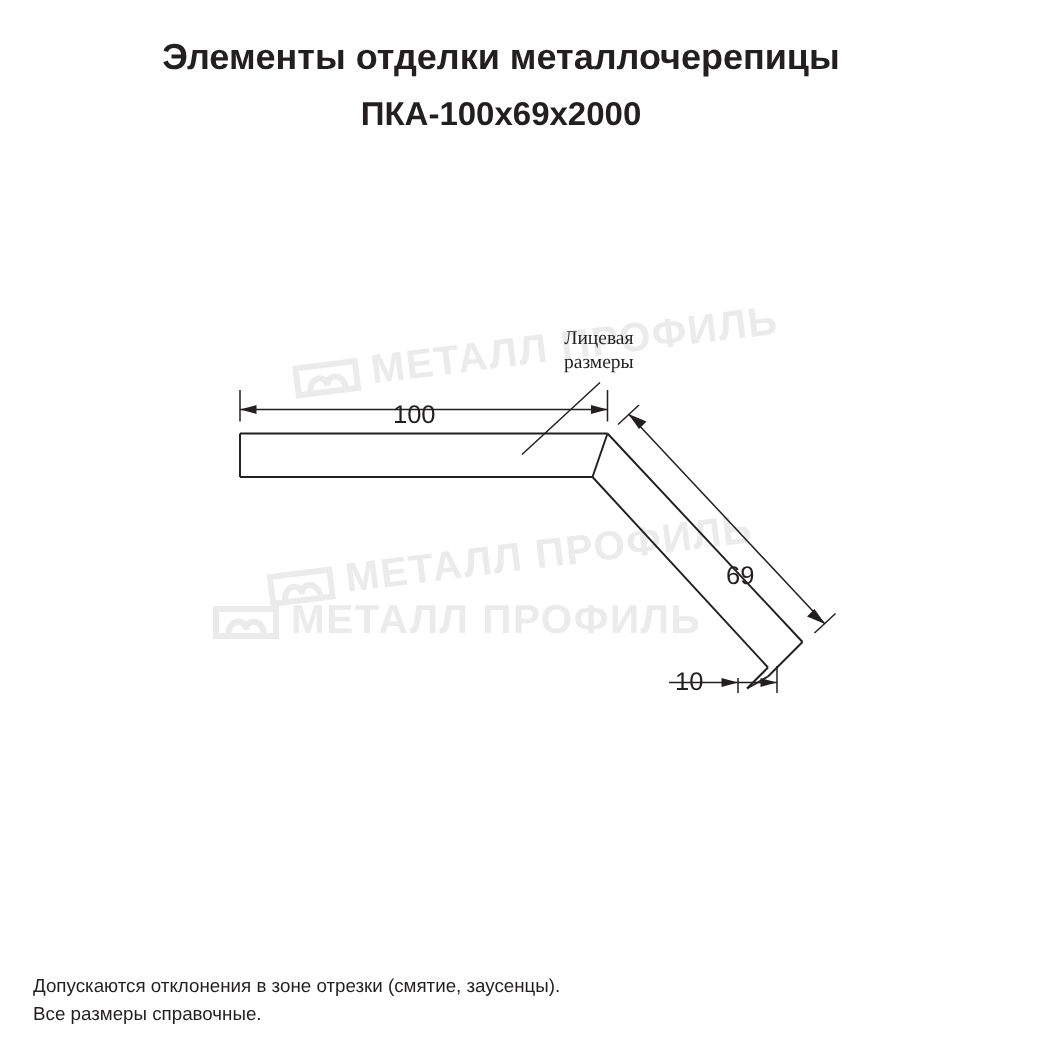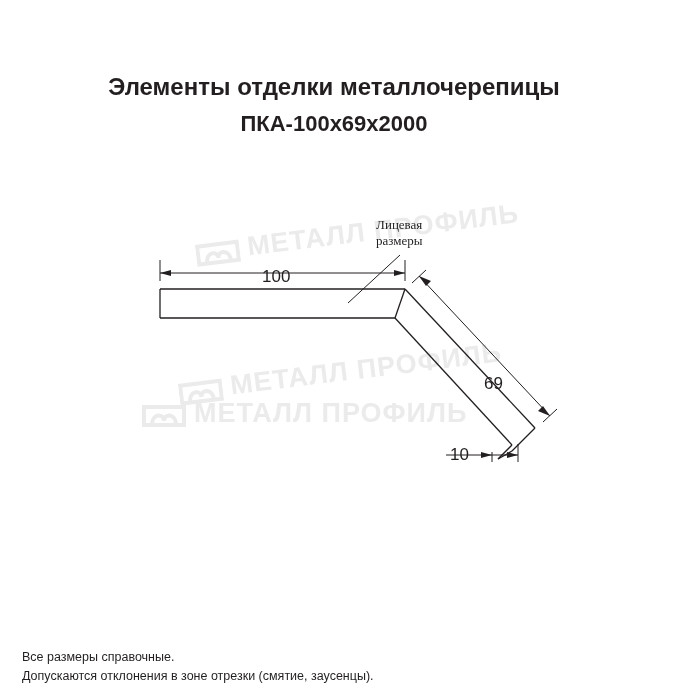--- a/index.html
+++ b/index.html
@@ -19,21 +19,20 @@
     position: relative;
     width: 700px;
     height: 700px;
   }
   .title-block {
     position: absolute;
     top: 24px;
     left: 0;
     width: 668px;
     text-align: center;
-    margin-top: 48px;
   }
   .main-title {
     font-size: 24px;
     font-weight: bold;
     letter-spacing: 0px;
     margin: 0;
     line-height: 30px;
   }
   .sub-title {
     font-size: 19px;
@@ -188,17 +187,17 @@
     <div class="label" style="left:484px; top:176px;margin-top:38px;">69</div>
     <div class="label" style="left:450px; top:285px;text-align:center;">10</div>
 
     <div class="label label-small" style="left:376px; top:57px;font-family:Liberation Serif, serif;">
       <div>Лицевая</div>
       <div>размеры</div>
     </div>
   </div>
 
   <div class="footer">
+    <div>Допускаются отклонения в зоне отрезки (смятие, заусенцы).</div>
     <div>Все размеры справочные.</div>
-    <div>Допускаются отклонения в зоне отрезки (смятие, заусенцы).</div>
   </div>
 
 </div>
 
 </body></html>

